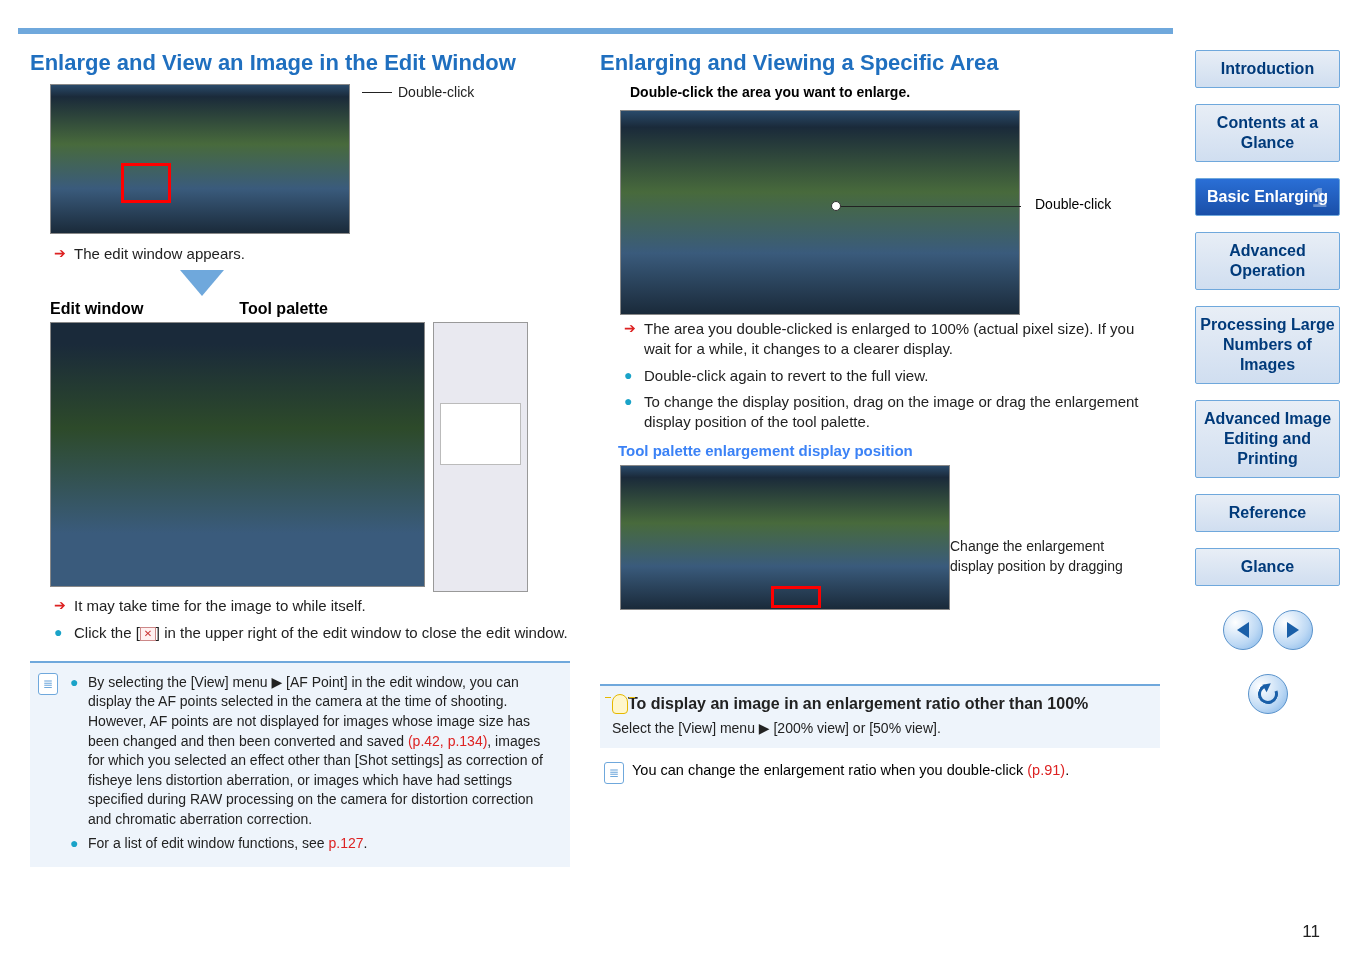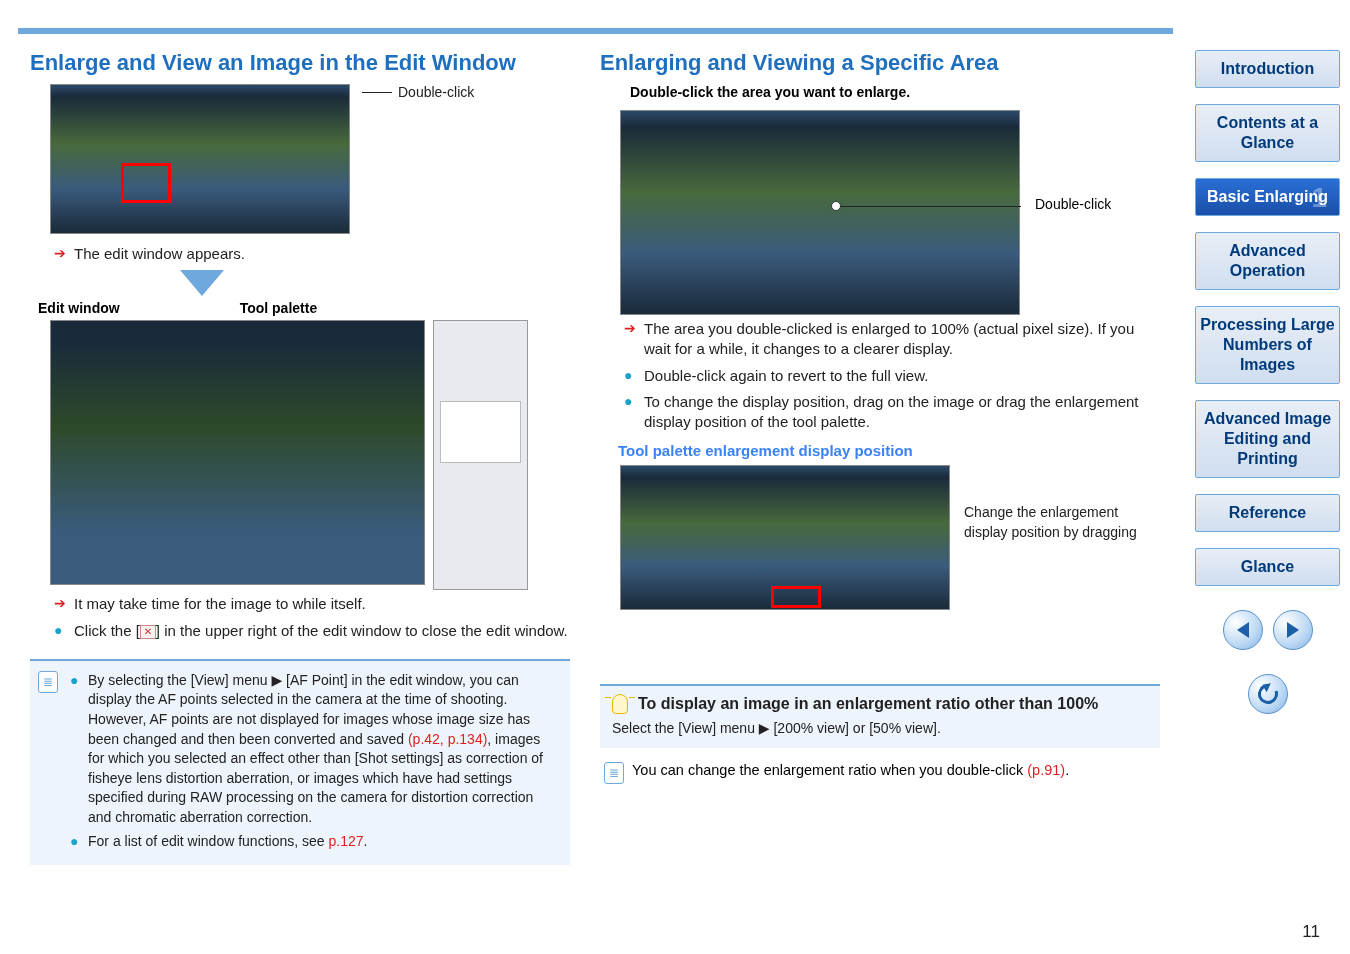--- a/index.html
+++ b/index.html
@@ -107,23 +107,23 @@
 
   .arrow-down {
     width: 0; height: 0;
     border-left: 22px solid transparent;
     border-right: 22px solid transparent;
     border-top: 26px solid #6fa8dc;
     margin: 4px 0 4px 150px;
   }
   .row-labels {
     display: flex;
-    gap: 120px;
-    margin-left: 8px;
-    font-size: 14px;
+    gap: 96px;
+    margin-left: 20px;
+    font-size: 16px;
     font-weight: bold;
     margin-bottom: 4px;
   }
 
   .bullet-line {
     display: flex;
     align-items: flex-start;
     gap: 6px;
     font-size: 15px;
     color: #222;
@@ -175,21 +175,21 @@
 
   .tip-band {
     background: #eef4fb;
     border-top: 2px solid #6fa8dc;
     padding: 8px 12px 12px 12px;
     margin-top: 74px;
     font-size: 14px;
     color: #222;
   }
   .tip-head {
-    display:flex; align-items:center; gap:10px;
+    display:flex; align-items:center; 
     font-weight:bold; font-size:16px; margin-bottom:6px;
   }
   .bulb {
     width:16px;height:20px;border:1px solid #e6b800;border-radius:8px 8px 4px 4px;
     background:#fff7cc; position:relative;
   }
   .bulb::before,.bulb::after{
     content:"";position:absolute; background:#e6b800; width:6px;height:1px;
   }
   .bulb::before{left:-8px; top:2px;} .bulb::after{right:-8px; top:2px;}
@@ -255,21 +255,21 @@
   }
 
   .dot-marker{
     position:absolute; width:10px;height:10px;border-radius:50%;
     background:#fff; border:1px solid #333;
   }
   .dot-marker.m1{ left:210px; top:90px; }
   .line-h{ position:absolute; height:1px; background:#222; }
   .line-h.l1{ left:220px; top:95px; width:180px; }
 
-  .enl-wrap { position:relative; display:flex; gap:14px; align-items:flex-start; }
+  .enl-wrap { position:relative; display:flex; align-items:center; }
   .enl-label { font-size:14px; color:#222; width:180px; line-height:1.4; margin-top:38px;}
   .enl-wrap .thumb { margin-left:20px; }
   .thumb.tiny .red-box { border-width:3px; }
 </style>
 </head>
 <body>
 
 <div class="top-rule"></div>
 
 <div class="page-container">

